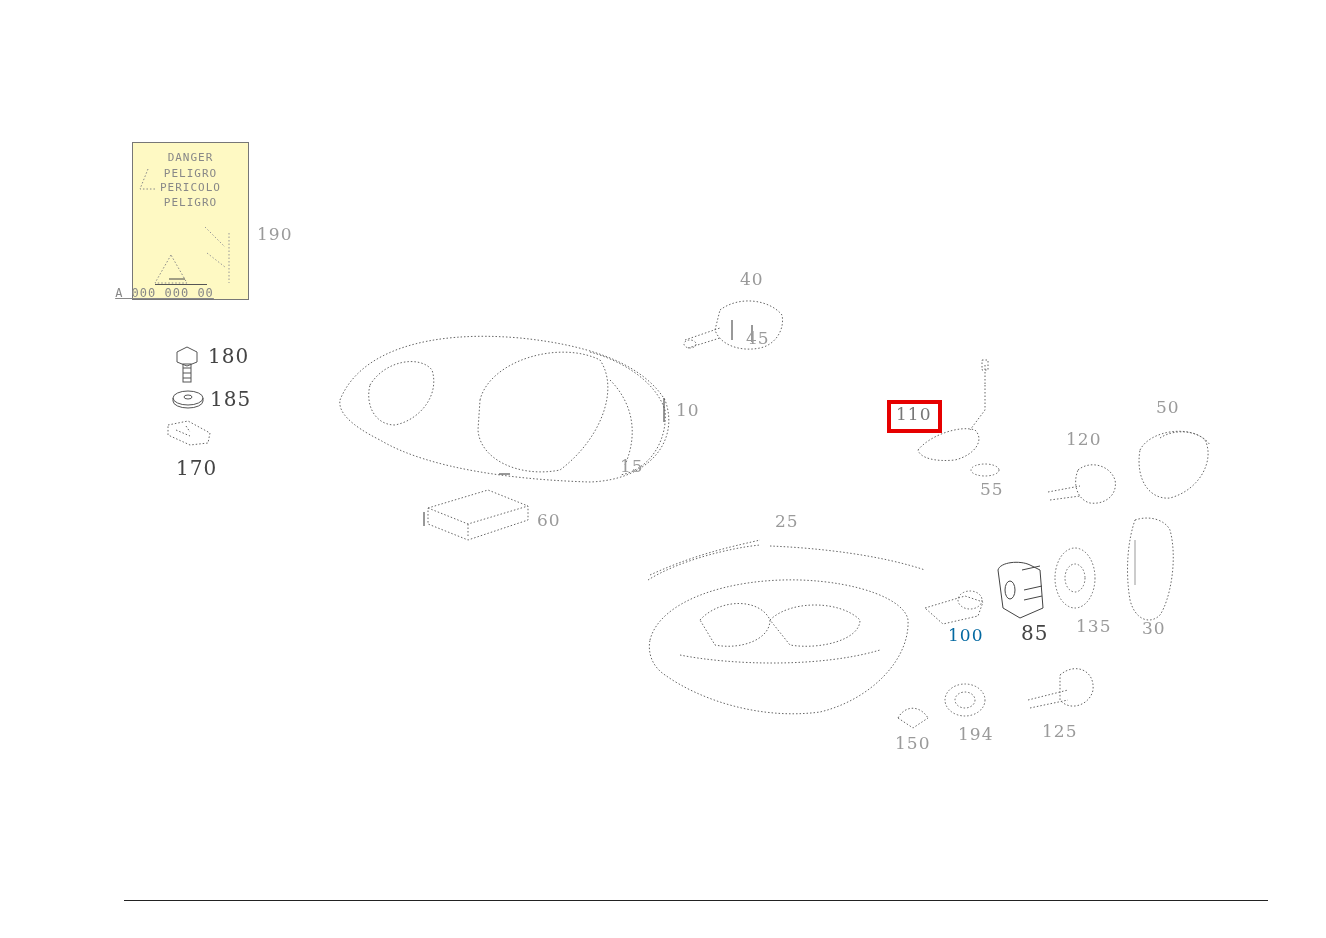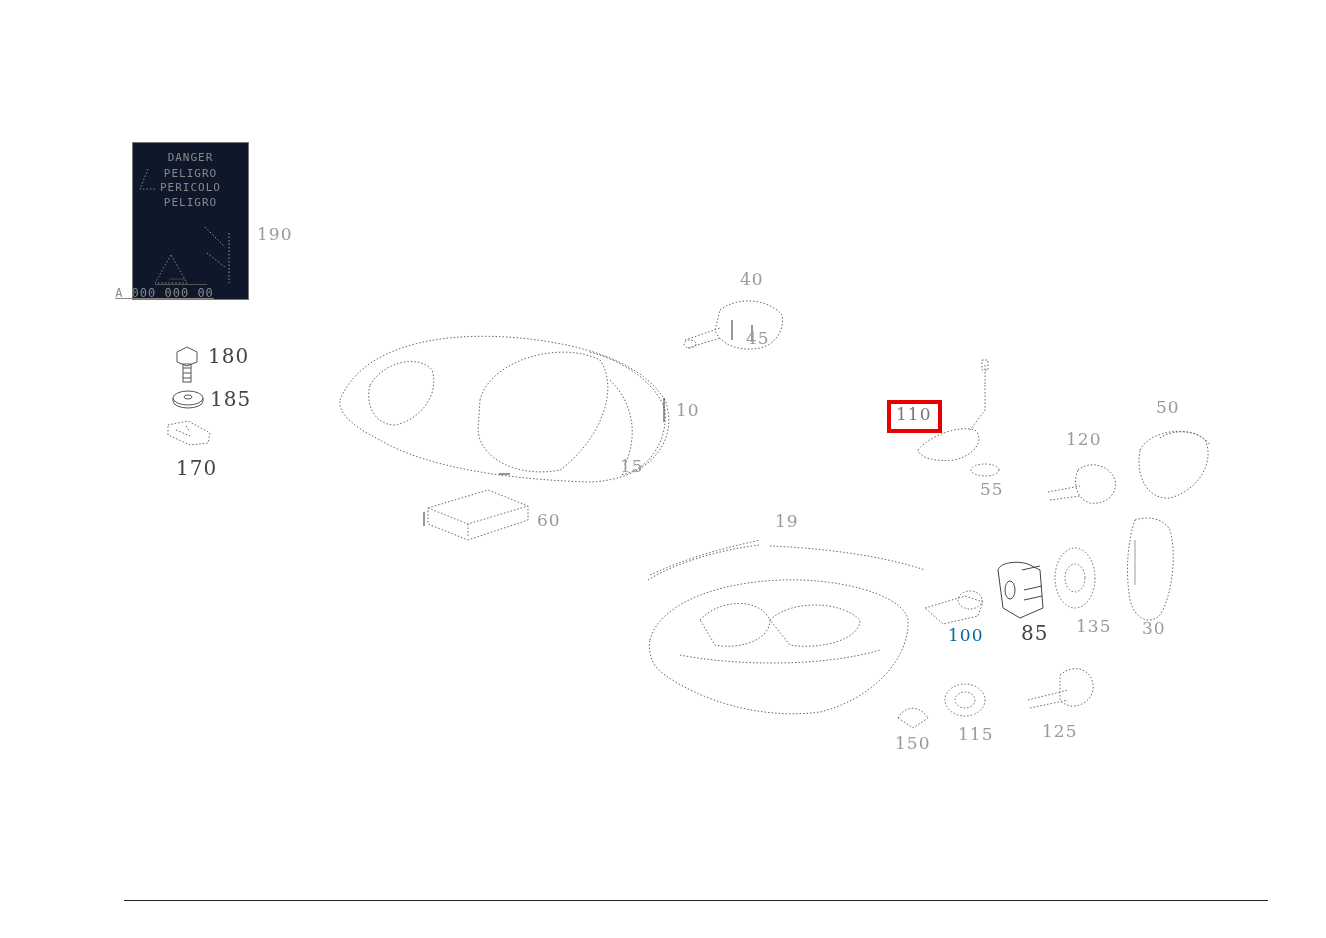--- a/index.html
+++ b/index.html
@@ -3,21 +3,21 @@
 <meta charset="utf-8">
 <style>
   html,body{margin:0;padding:0;background:#fff;}
   body{width:1326px;height:938px;position:relative;overflow:hidden;font-family:"DejaVu Serif","Liberation Serif",serif;}
   #canvas{position:absolute;left:0;top:0;width:1326px;height:938px;}
   .callout{position:absolute;font-family:"DejaVu Serif","Liberation Serif",serif;color:#555;font-size:19px;letter-spacing:1px;line-height:1;cursor:pointer;white-space:nowrap;}
   .callout.faint{color:#9a9a9a;font-size:17px;}
   .callout.dark{color:#444;font-size:20px;}
   .highlight{position:absolute;border:4px solid #e60000;box-sizing:border-box;}
   .footer-rule{position:absolute;left:124px;top:900px;width:1144px;height:1px;background:#222;}
-  .label-card{position:absolute;left:132px;top:142px;width:117px;height:158px;border:1px solid #777;box-sizing:border-box;background:#0f172a;}
+  .label-card{position:absolute;left:132px;top:142px;width:117px;height:158px;border:1px solid #777;box-sizing:border-box;background:#fef9c3;}
   .label-card .txt{position:absolute;left:0;width:100%;text-align:center;font-family:"DejaVu Sans Mono","Liberation Mono",monospace;color:#888;font-size:11px;letter-spacing:1px;}
 </style>
 </head>
 <body>
 
 <svg id="canvas" viewBox="0 0 1326 938" xmlns="http://www.w3.org/2000/svg" fill="none" stroke="#666" stroke-width="1" stroke-dasharray="1.5 2">
 
   <g stroke-dasharray="none" stroke="#555">
     <path d="M177 352 l10 -5 l10 5 l0 10 l-10 4 l-10 -4 z"></path>
     <rect x="183" y="364" width="8" height="18"></rect>
@@ -144,29 +144,29 @@
 
 <span class="callout faint" style="left:257px;top:226px;">190</span>
 <span class="callout dark" style="left:208px;top:346px;">180</span>
 <span class="callout dark" style="left:210px;top:389px;">185</span>
 <span class="callout dark" style="left:176px;top:458px;">170</span>
 <span class="callout faint" style="left:740px;top:271px;">40</span>
 <span class="callout faint" style="left:746px;top:330px;">45</span>
 <span class="callout faint" style="left:676px;top:402px;">10</span>
 <span class="callout faint" style="left:620px;top:458px;">15</span>
 <span class="callout faint" style="left:537px;top:512px;">60</span>
-<span class="callout faint" style="left:775px;top:513px;">19</span>
+<span class="callout faint" style="left:775px;top:513px;">25</span>
 
 <div class="highlight" style="left:887px;top:400px;width:55px;height:33px;"></div>
 <span class="callout faint" style="left:896px;top:406px;color:#777;">110</span>
 
 <span class="callout faint" style="left:980px;top:481px;">55</span>
 <span class="callout faint" style="left:1066px;top:431px;">120</span>
 <span class="callout faint" style="left:1156px;top:399px;">50</span>
 <span class="callout faint" style="left:948px;top:627px;color:#0369a1;">100</span>
 <span class="callout dark" style="left:1021px;top:623px;">85</span>
 <span class="callout faint" style="left:1076px;top:618px;text-align:center;">135</span>
 <span class="callout faint" style="left:1142px;top:620px;">30</span>
 <span class="callout faint" style="left:895px;top:735px;">150</span>
-<span class="callout faint" style="left:958px;top:726px;">115</span>
+<span class="callout faint" style="left:958px;top:726px;">194</span>
 <span class="callout faint" style="left:1042px;top:723px;">125</span>
 
 <div class="footer-rule"></div>
 
 </body></html>

